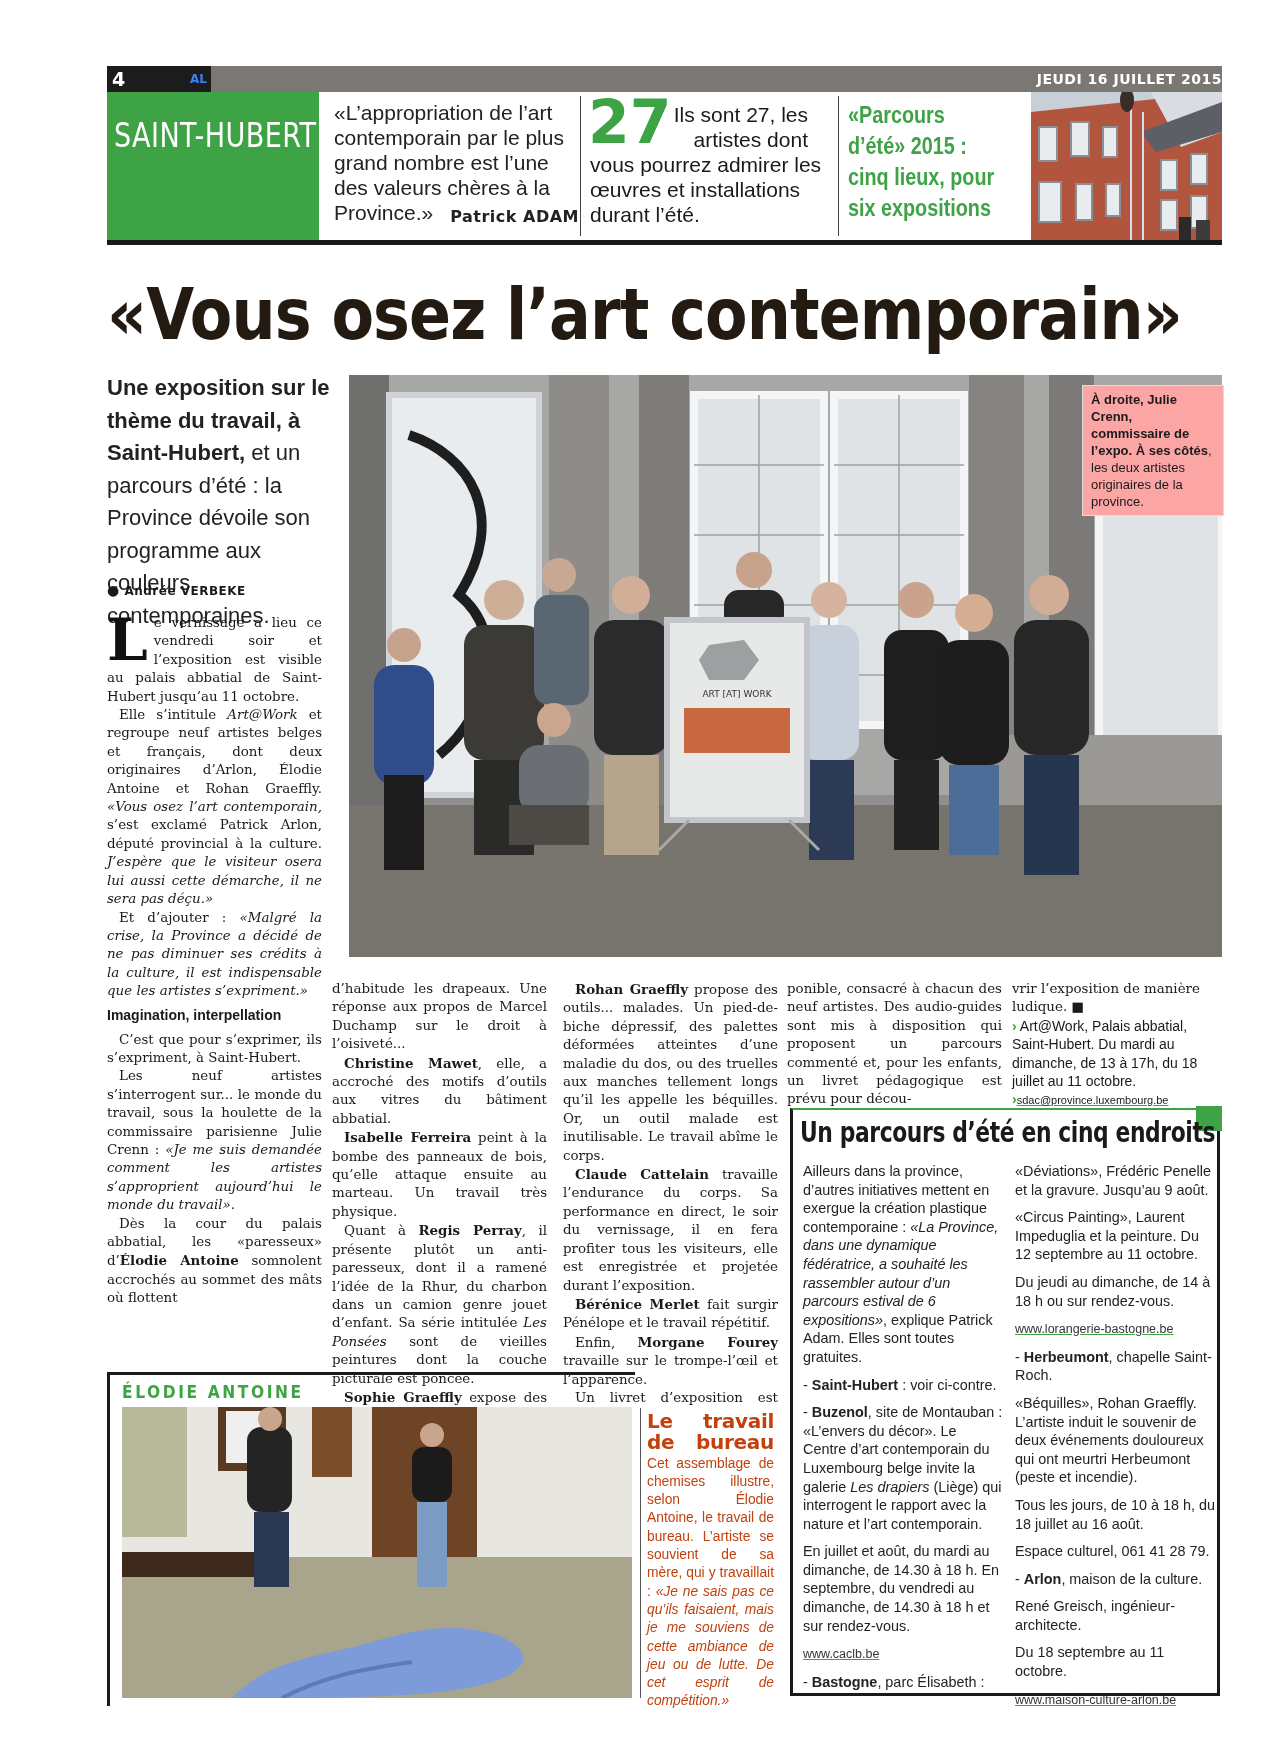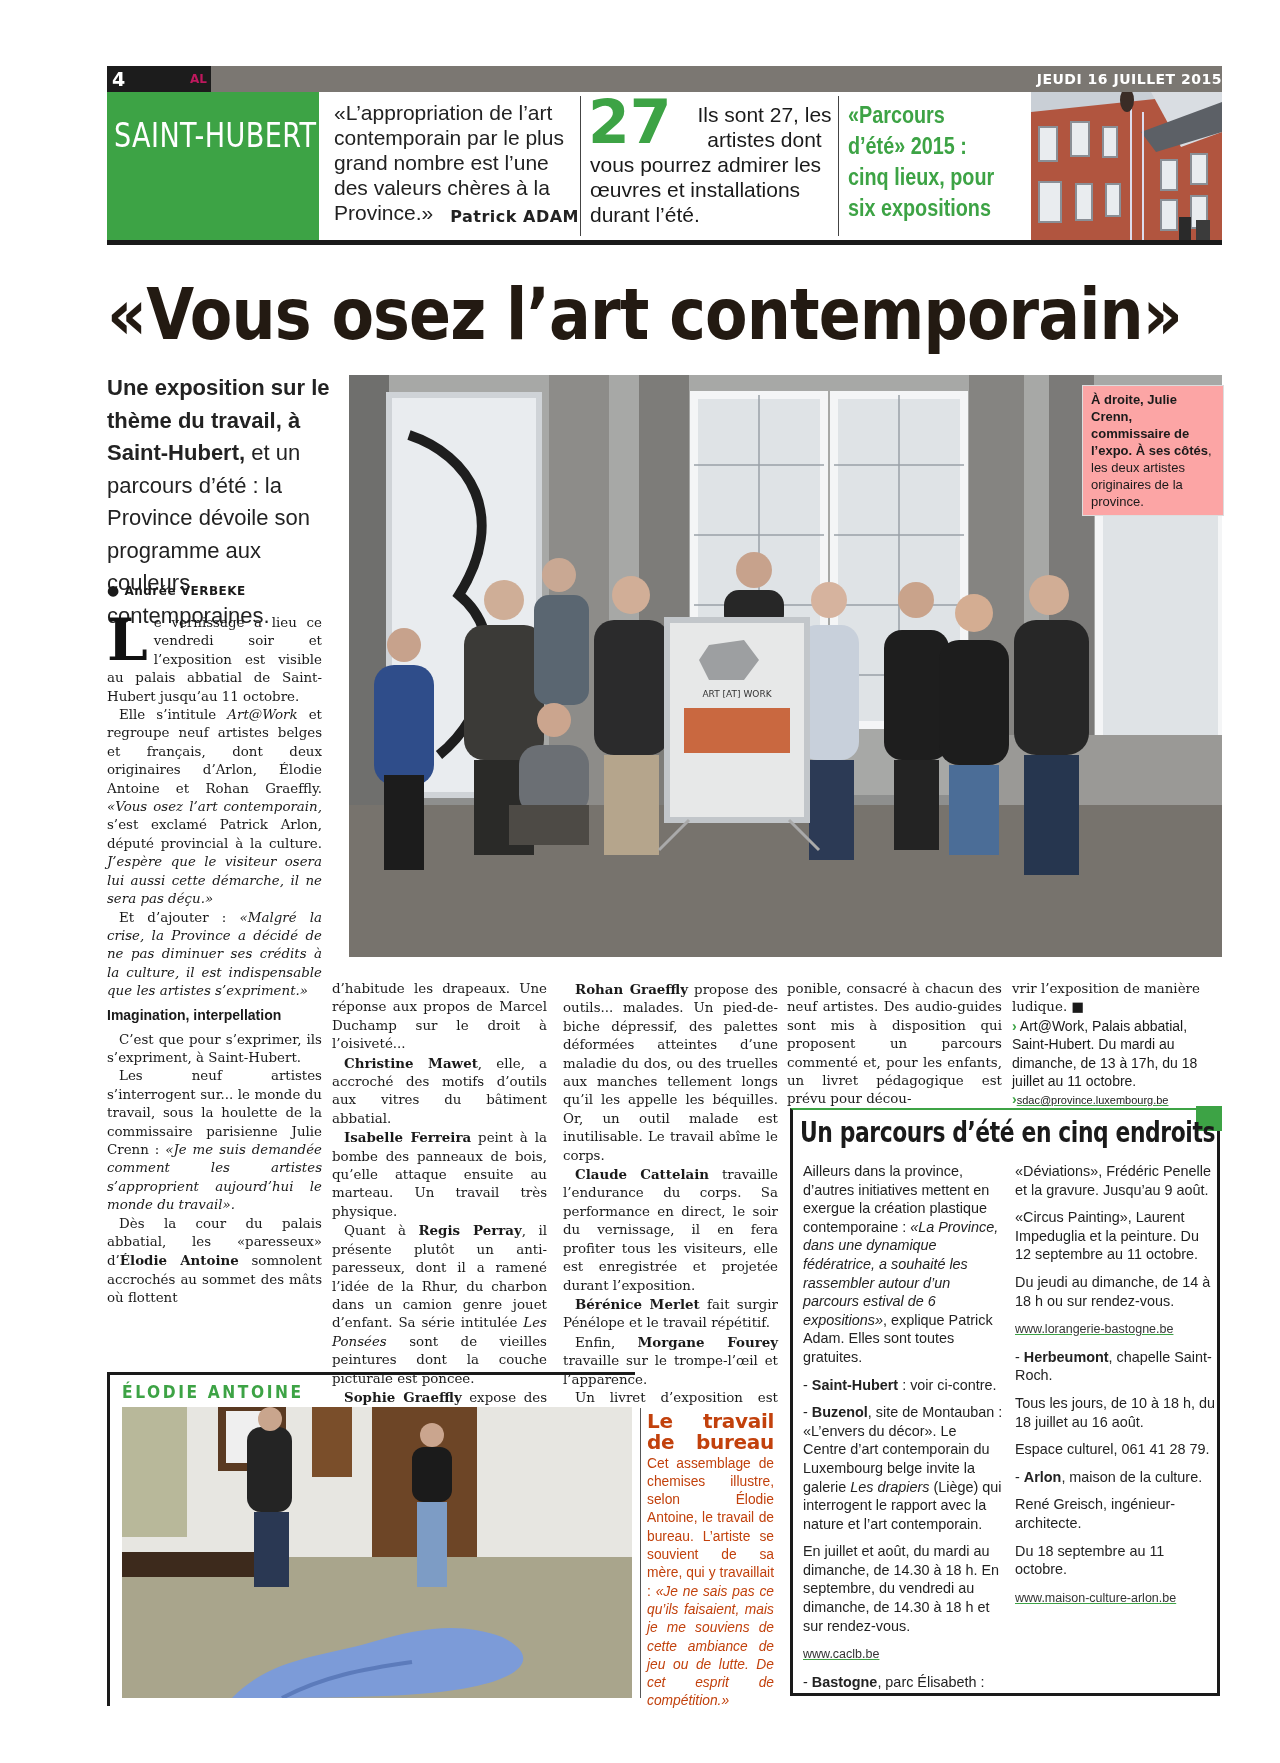--- a/index.html
+++ b/index.html
@@ -4,32 +4,32 @@
 <style>
   html, body { margin: 0; padding: 0; background: #ffffff; }
   body { width: 1280px; height: 1763px; position: relative; overflow: hidden; color: #1a1a1a; }
   .abs { position: absolute; }
   .serif { font-family: "DejaVu Serif", "Liberation Serif", serif; }
 
   
   #topbar { left: 107px; top: 66px; width: 1115px; height: 26px; background: #7b7772; }
   #pagenum-box { left: 107px; top: 66px; width: 104px; height: 26px; background: #1c1c1c; }
   #pagenum { left: 112px; top: 66px; font: bold 19px "DejaVu Sans", sans-serif; color: #fff; line-height: 26px; }
-  #edition { left: 190px; top: 66px; font: bold 12px "DejaVu Sans", sans-serif; color: #be185d; line-height: 26px; }
+  #edition { left: 190px; top: 66px; font: bold 12px "DejaVu Sans", sans-serif; color: #3b82f6; line-height: 26px; }
   #date { right: 58px; top: 66px; font: bold 14px "DejaVu Sans", sans-serif; color: #fff; line-height: 26px; letter-spacing: 0.5px; }
 
   
   #band { left: 107px; top: 92px; width: 1115px; height: 148px; border-bottom: 5px solid #1a1a1a; }
   #city-box { left: 107px; top: 92px; width: 212px; height: 148px; background: #3da345; }
   #city { left: 114px; top: 116px; font: 500 33px "DejaVu Sans", sans-serif; color: #fff; letter-spacing: 0.5px; transform: scaleX(0.82); transform-origin: left; }
   #quote1 { left: 334px; top: 100px; width: 245px; font: 21px "Liberation Sans", sans-serif; line-height: 25px; color: #222; }
   #quote1-author { font-weight: bold; font-size: 16px; letter-spacing: 0.5px; font-family: "DejaVu Sans", sans-serif; float: right; margin-top: 4px; }
   .vsep { width: 1px; background: #444; top: 96px; height: 140px; }
   #stat-num { left: 588px; top: 90px; font: bold 60px "DejaVu Sans", sans-serif; color: #3da345; line-height: 64px; }
-  #stat-text-a { left: 697px; top: 102px; width: 135px; font: 21px "Liberation Sans", sans-serif; line-height: 25px; text-align: center; }
+  #stat-text-a { left: 673px; top: 102px; width: 135px; font: 21px "Liberation Sans", sans-serif; line-height: 25px; text-align: right; }
   #stat-text-b { left: 590px; top: 152px; width: 240px; font: 21px "Liberation Sans", sans-serif; line-height: 25px; }
   #teaser { left: 848px; top: 100px; width: 175px; font: bold 23px "Liberation Sans", sans-serif; line-height: 31px; color: #3da345; transform: scaleX(0.86); transform-origin: left; }
   #teaser-photo { left: 1031px; top: 92px; width: 191px; height: 148px; overflow: hidden; }
 
   
   #headline { left: 107px; top: 272px; font: bold 72px "DejaVu Sans", sans-serif; color: #231a12; letter-spacing: -1px; transform: scaleX(0.86); transform-origin: left; white-space: nowrap; }
 
   
   #lead { left: 107px; top: 372px; width: 236px; font: 22px "Liberation Sans", sans-serif; line-height: 32.5px; color: #222; }
   #lead b { font-weight: bold; }
@@ -285,19 +285,20 @@
   <p>En juillet et août, du mardi au dimanche, de 14.30 à 18 h. En septembre, du vendredi au dimanche, de 14.30 à 18 h et sur rendez-vous.</p>
   <p><span class="url">www.caclb.be</span></p>
   <p>- <b>Bastogne</b><span>, parc Élisabeth :</span></p>
 </div>
 <div id="boxcol2" class="abs boxcol">
   <p>«Déviations», Frédéric Penelle et la gravure. Jusqu’au 9 août.</p>
   <p>«Circus Painting», Laurent Impeduglia et la peinture. Du 12 septembre au 11 octobre.</p>
   <p>Du jeudi au dimanche, de 14 à 18 h ou sur rendez-vous.</p>
   <p><span class="url">www.lorangerie-bastogne.be</span></p>
   <p>- <b>Herbeumont</b><span>, chapelle Saint-Roch.</span></p>
+  <p>«Béquilles», Rohan Graeffly. L’artiste induit le souvenir de deux événements douloureux qui ont meurtri Herbeumont (peste et incendie).</p>
   <p>Tous les jours, de 10 à 18 h, du 18 juillet au 16 août.</p>
   <p>Espace culturel, 061 41 28 79.</p>
   <p>- <b>Arlon</b><span>, maison de la culture.</span></p>
   <p>René Greisch, ingénieur-architecte.</p>
   <p>Du 18 septembre au 11 octobre.</p>
   <p><span class="url">www.maison-culture-arlon.be</span></p>
 </div>
 
 </body></html>

